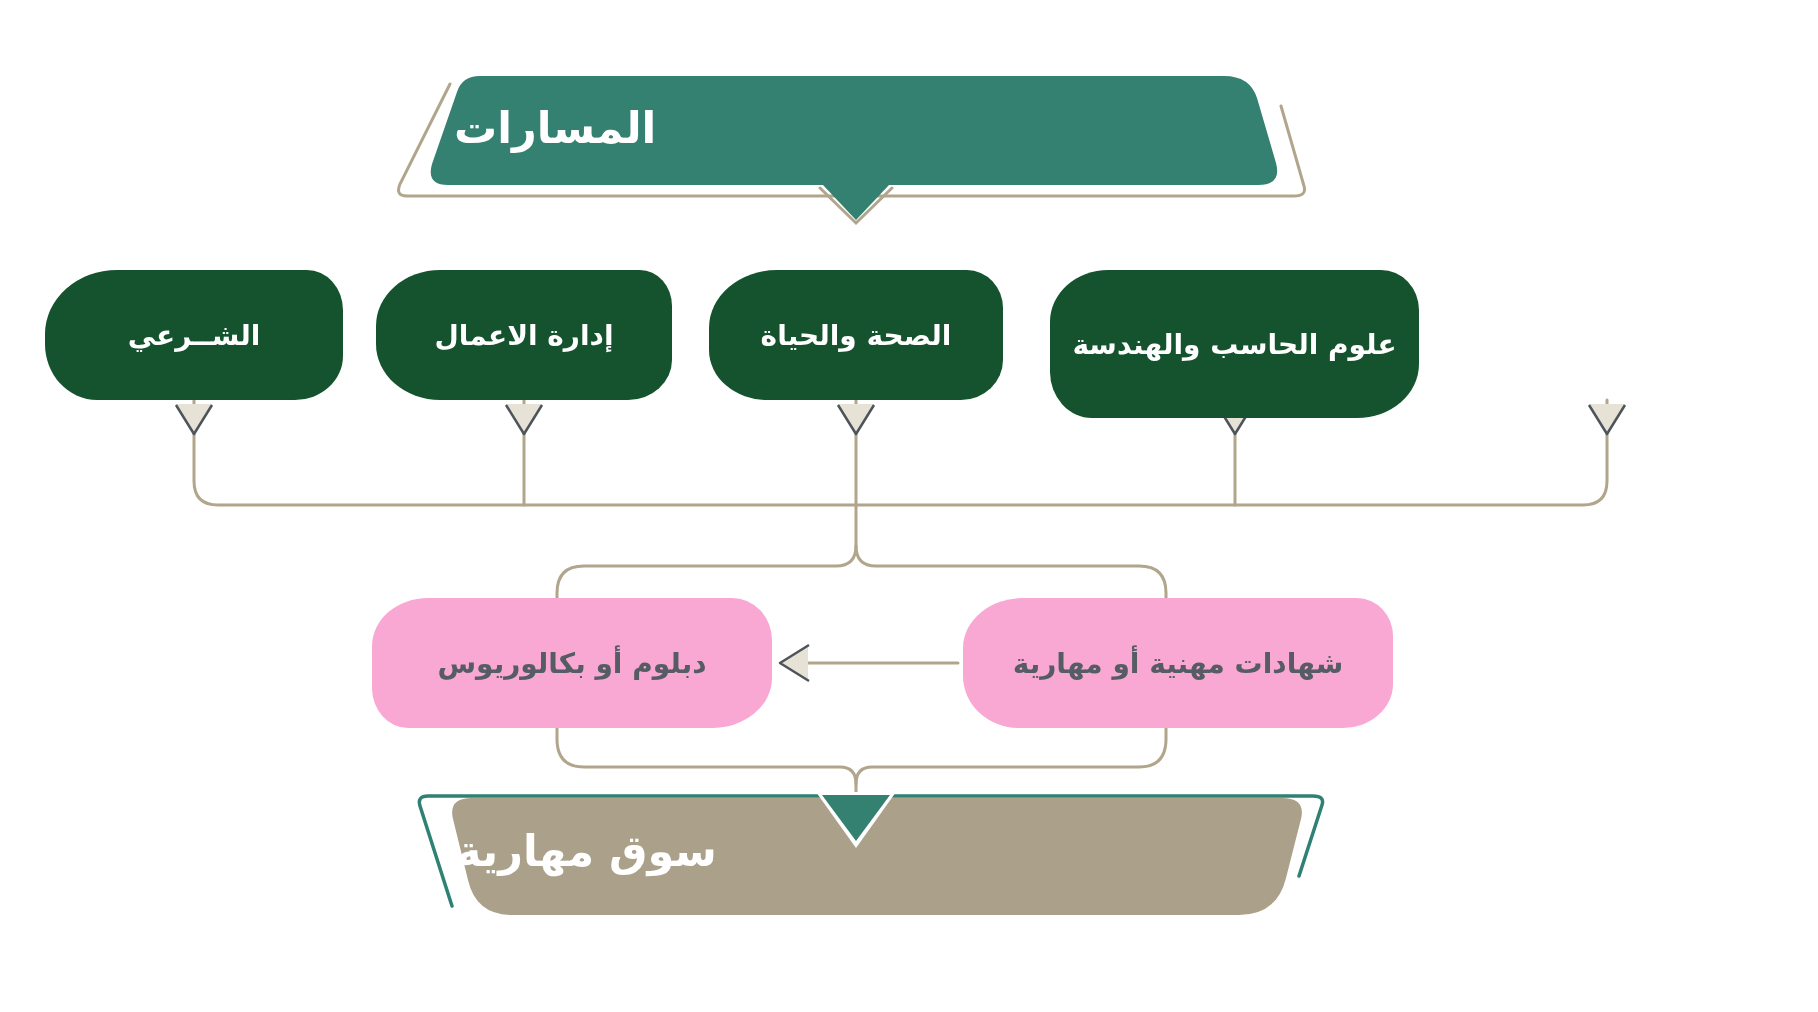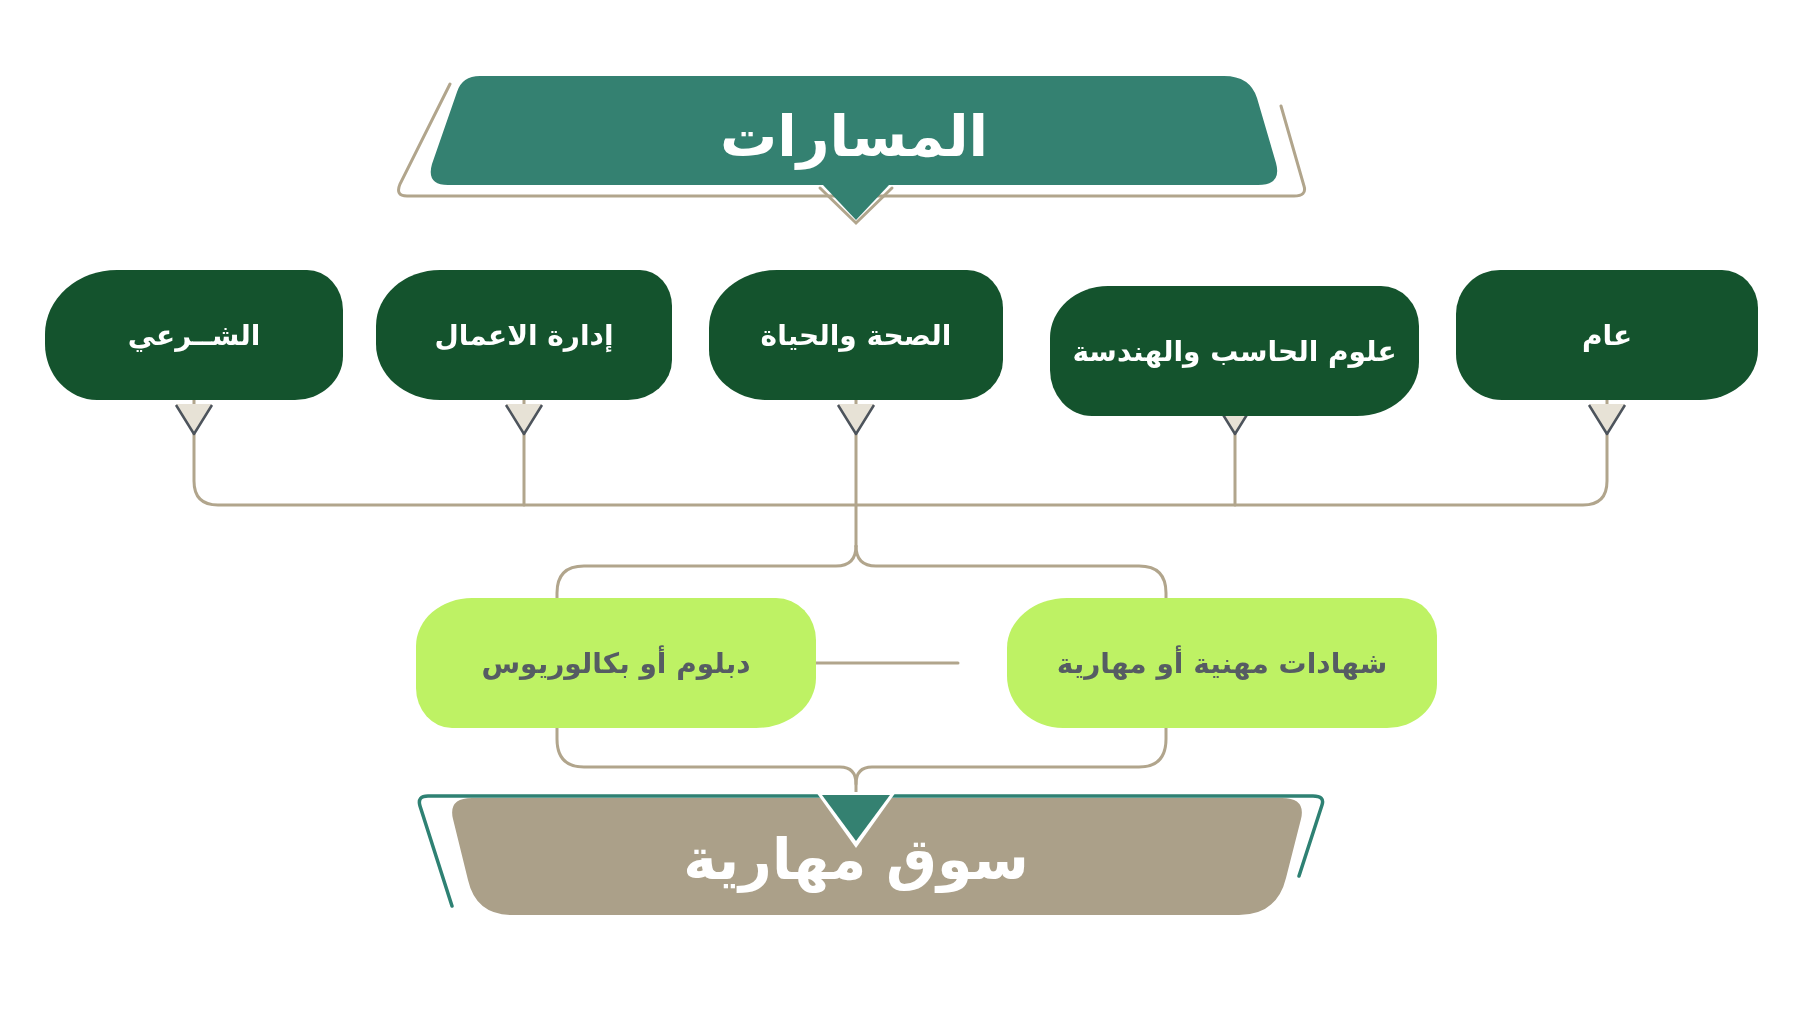--- a/index.html
+++ b/index.html
@@ -13,35 +13,35 @@
   .layer{position:absolute;left:0;top:0;z-index:1;}
   .node{
     position:absolute;z-index:2;
     display:flex;align-items:center;justify-content:center;
     text-align:center;font-weight:bold;
   }
   .tan{
     background:#14532d;color:#ffffff;font-size:28px;
   }
   .light{
-    background:#bef264;color:#565c63;font-size:28px;margin-left:44px;
+    background:#f9a8d4;color:#565c63;font-size:28px;
   }
   
   .b1{left:45px;top:270px;width:298px;height:130px;border-radius:72px 36px 48px 52px / 64px 40px 44px 56px;}
   .b2{left:376px;top:270px;width:296px;height:130px;border-radius:64px 32px 44px 64px / 56px 36px 40px 56px;}
   .b3{left:709px;top:270px;width:294px;height:130px;border-radius:68px 36px 42px 58px / 58px 38px 40px 50px;}
-  .b4{left:1050px;top:286px;width:369px;height:130px;border-radius:58px 38px 62px 42px / 52px 40px 54px 46px;}
+  .b4{left:1050px;top:270px;width:369px;height:148px;border-radius:58px 38px 62px 42px / 52px 40px 54px 46px;}
   .b5{left:1456px;top:270px;width:302px;height:130px;border-radius:44px 36px 58px 46px / 44px 38px 50px 46px;}
   
   .p-left{left:372px;top:598px;width:400px;height:130px;border-radius:56px 40px 60px 36px / 48px 42px 50px 40px;}
   .p-right{left:963px;top:598px;width:430px;height:130px;border-radius:60px 36px 50px 56px / 50px 38px 44px 52px;}
   
   .banner-title{
-    position:absolute;z-index:3;width:800px;text-align:center;
-    color:#ffffff;font-size:57px;font-weight:bold;
+    position:absolute;z-index:3;width:800px;text-align:left;
+    color:#ffffff;font-size:43px;font-weight:bold;
   }
   .t-top{left:454px;top:103px;}
   .t-bottom{left:456px;top:826px;}
 </style>
 </head>
 <body>
 
 <div class="canvas">
 
   <svg class="layer" width="1818" height="1012" viewBox="0 0 1818 1012">
@@ -101,21 +101,20 @@
       <path d="M 452,906 L 420,806 Q 417,796 428,796 L 1313,796 Q 1325,796 1322,805 L 1299,876" fill="none" stroke="#2e8173" stroke-width="3.5" stroke-linecap="round"></path>
       <path d="M 472,798 L 1282,798 Q 1306,798 1301,819 L 1286,878 Q 1277,915 1239,915 L 512,915 Q 476,915 468,880 L 453,819 Q 448,798 472,798 Z" fill="#aba089"></path>
       <path d="M 816,792 L 896,792 L 856,848 Z" fill="#ffffff"></path>
       <path d="M 822,795 L 890,795 L 856,841 Z" fill="#348171"></path>
     </g>
   </svg>
 
   <div class="banner-title t-top" dir="rtl">المسارات</div>
   <div class="banner-title t-bottom" dir="rtl">سوق مهارية</div>
 
-  <div class="node tan b5" dir="rtl">عام</div>
   <div class="node tan b4" dir="rtl">علوم الحاسب والهندسة</div>
   <div class="node tan b2" dir="rtl">إدارة الاعمال</div>
   <div class="node tan b3" dir="rtl">الصحة والحياة</div>
   <div class="node tan b1" dir="rtl">الشــرعي</div>
 
   <div class="node light p-right" dir="rtl">شهادات مهنية أو مهارية</div>
   <div class="node light p-left" dir="rtl">دبلوم أو بكالوريوس</div>
 
 </div>
 

